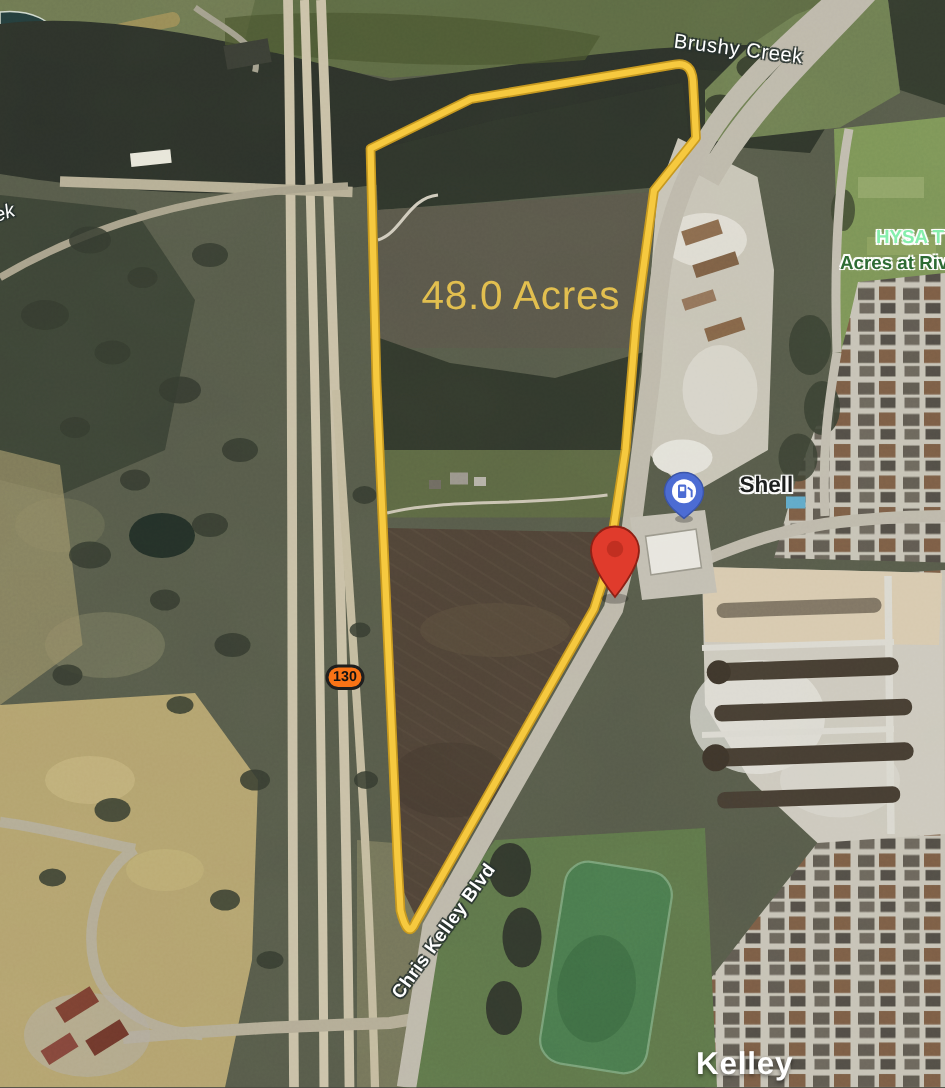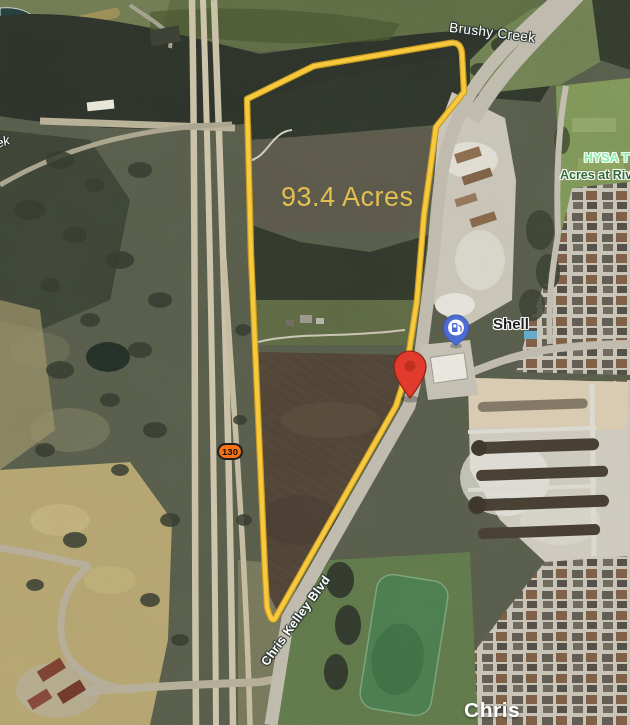--- a/index.html
+++ b/index.html
@@ -275,22 +275,22 @@
 
   <div class="label creek-label halo-dark">Brushy Creek</div>
 
   <div class="label creek-frag halo-dark">ek</div>
 
   <div class="label park-l1 halo-light">HYSA T</div>
   <div class="label park-l2 halo-light">Acres at Riv</div>
 
   <div class="label shell-label halo-light">Shell</div>
 
-  <div class="label acres-label">93.4 Acres</div>
+  <div class="label acres-label">48.0 Acres</div>
 
   <div class="shield">
     <span>130</span>
   </div>
 
   <div class="label road-label halo-dark">Chris Kelley Blvd</div>
 
-  <div class="label watermark">Chris</div>
+  <div class="label watermark">Kelley</div>
 </div>
 
 </body></html>

